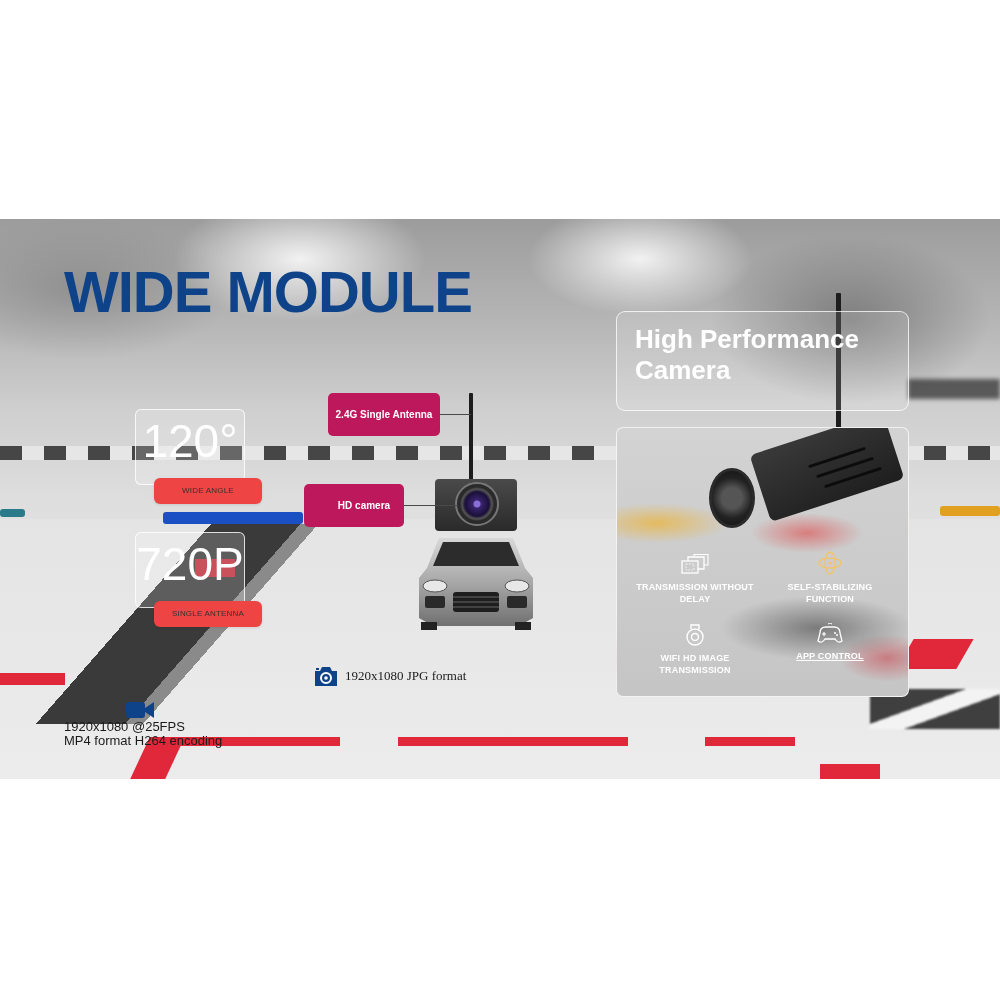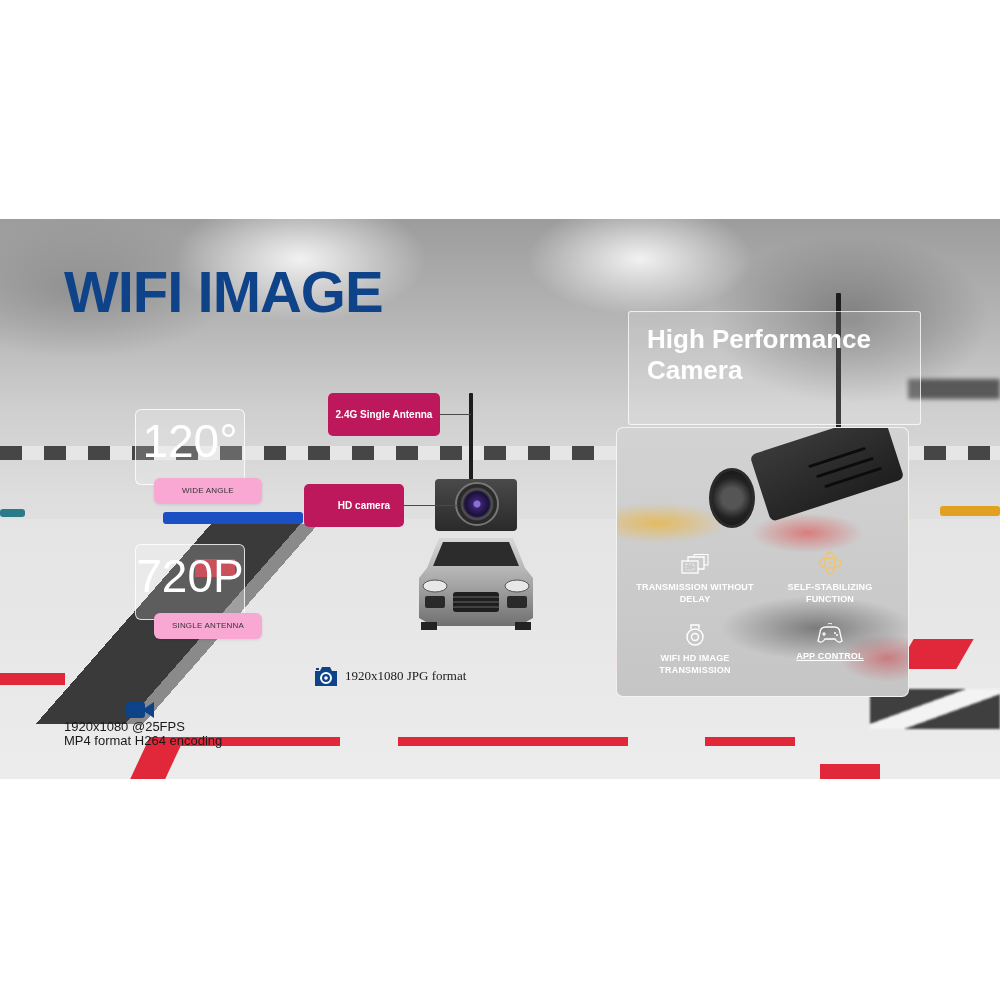--- a/index.html
+++ b/index.html
@@ -42,21 +42,21 @@
     border:1px solid rgba(255,255,255,0.8); border-radius:6px;
     background:rgba(255,255,255,0.18);
     margin-left:48px;
   }
   .stat-value {
     position:absolute; left:0; top:6px; width:100%; text-align:center;
     color:#ffffff; font-size:46px; font-weight:400; line-height:50px;
   }
   .stat-label {
     position:absolute; left:18px; top:68px; width:108px; height:26px;
-    background:#f9a8d4; border-radius:6px; text-align:center;
+    background:#ef4444; border-radius:6px; text-align:center;
     font-size:8px; color:#333; line-height:26px; letter-spacing:.2px;
     box-shadow:0 1px 3px rgba(0,0,0,0.1);
   }
 
   .callout {
     position:absolute; background:#be185d; color:#fff; border-radius:5px;
     font-size:10px; font-weight:700; display:flex; align-items:center; justify-content:center;
   }
   .callout-line { position:absolute; height:1px; background:#4a4a4a; }
 
@@ -68,24 +68,23 @@
   .cam-lens {
     position:absolute; left:455px; top:482px; width:44px; height:44px; border-radius:50%;
     background:radial-gradient(circle at 50% 50%, #8a6fd6 0 3px, #3a2470 4px, #1a1038 12px, #555 15px, #2a2a2a 17px);
     border:2px solid #777;
   }
   .car {
     position:absolute; left:417px; top:530px; width:118px; height:100px;
   }
 
   .hp-box {
-    position:absolute; left:616px; top:311px; width:293px; height:114px;
-    border:1px solid rgba(255,255,255,0.75); border-radius:3px;
+    position:absolute; left:616px; top:311px; width:293px; height:100px;
+    border:1px solid rgba(255,255,255,0.75); border-radius:9px;
     background:rgba(255,255,255,0.14);
-    margin-left:12px;
   }
   .hp-title {
     position:absolute; left:18px; top:12px; width:270px; color:#ffffff;
     font-size:26px; font-weight:700; line-height:31px;
   }
   .feature-box {
     position:absolute; left:616px; top:427px; width:293px; height:270px;
     border:1px solid rgba(255,255,255,0.75); border-radius:7px; overflow:hidden;
     background:
       radial-gradient(ellipse 90px 25px at 40px 95px, rgba(235,180,60,0.75), rgba(235,180,60,0) 80%),
@@ -132,27 +131,27 @@
   <div class="red-mark" style="left:820px;top:545px;width:60px;height:15px;"></div>
   <div class="red-mark" style="left:905px;top:420px;width:60px;height:30px;transform:skewX(-30deg);"></div>
   <div class="red-mark" style="left:195px;top:340px;width:40px;height:18px;opacity:.8;"></div>
   <div class="blue-mark" style="left:163px;top:293px;width:140px;height:12px;"></div>
   <div class="blue-mark" style="left:0;top:290px;width:25px;height:8px;background:#2a7a8a;"></div>
   <div class="blue-mark" style="left:940px;top:287px;width:60px;height:10px;background:#e2a020;"></div>
   <div style="position:absolute;left:908px;top:160px;width:92px;height:20px;background:#2a2a2a;filter:blur(2px);opacity:.7;"></div>
   <div style="position:absolute;left:870px;top:470px;width:130px;height:40px;background:linear-gradient(160deg,#222 0 40%,#f5f5f5 40% 60%,#222 60%);filter:blur(1px);opacity:.85;"></div>
 </div>
 
-<div class="title">WIFI IMAGE</div>
+<div class="title">WIDE MODULE</div>
 
 <div class="stat-box" style="top:409px;">
   <div class="stat-value">120°</div>
   <div class="stat-label">WIDE ANGLE</div>
 </div>
-<div class="stat-box" style="top:544px;padding-left:24px;">
+<div class="stat-box" style="top:532px;padding-left:24px;">
   <div class="stat-value">720P</div>
   <div class="stat-label">SINGLE ANTENNA</div>
 </div>
 
 <div class="antenna" style="left:469px;top:393px;width:4px;height:88px;"></div>
 <div class="callout-line" style="left:438px;top:414px;width:33px;"></div>
 <div class="callout" style="left:328px;top:393px;width:112px;height:43px;">2.4G Single Antenna</div>
 
 <div class="cam-body"></div>
 <div class="cam-lens"></div>

